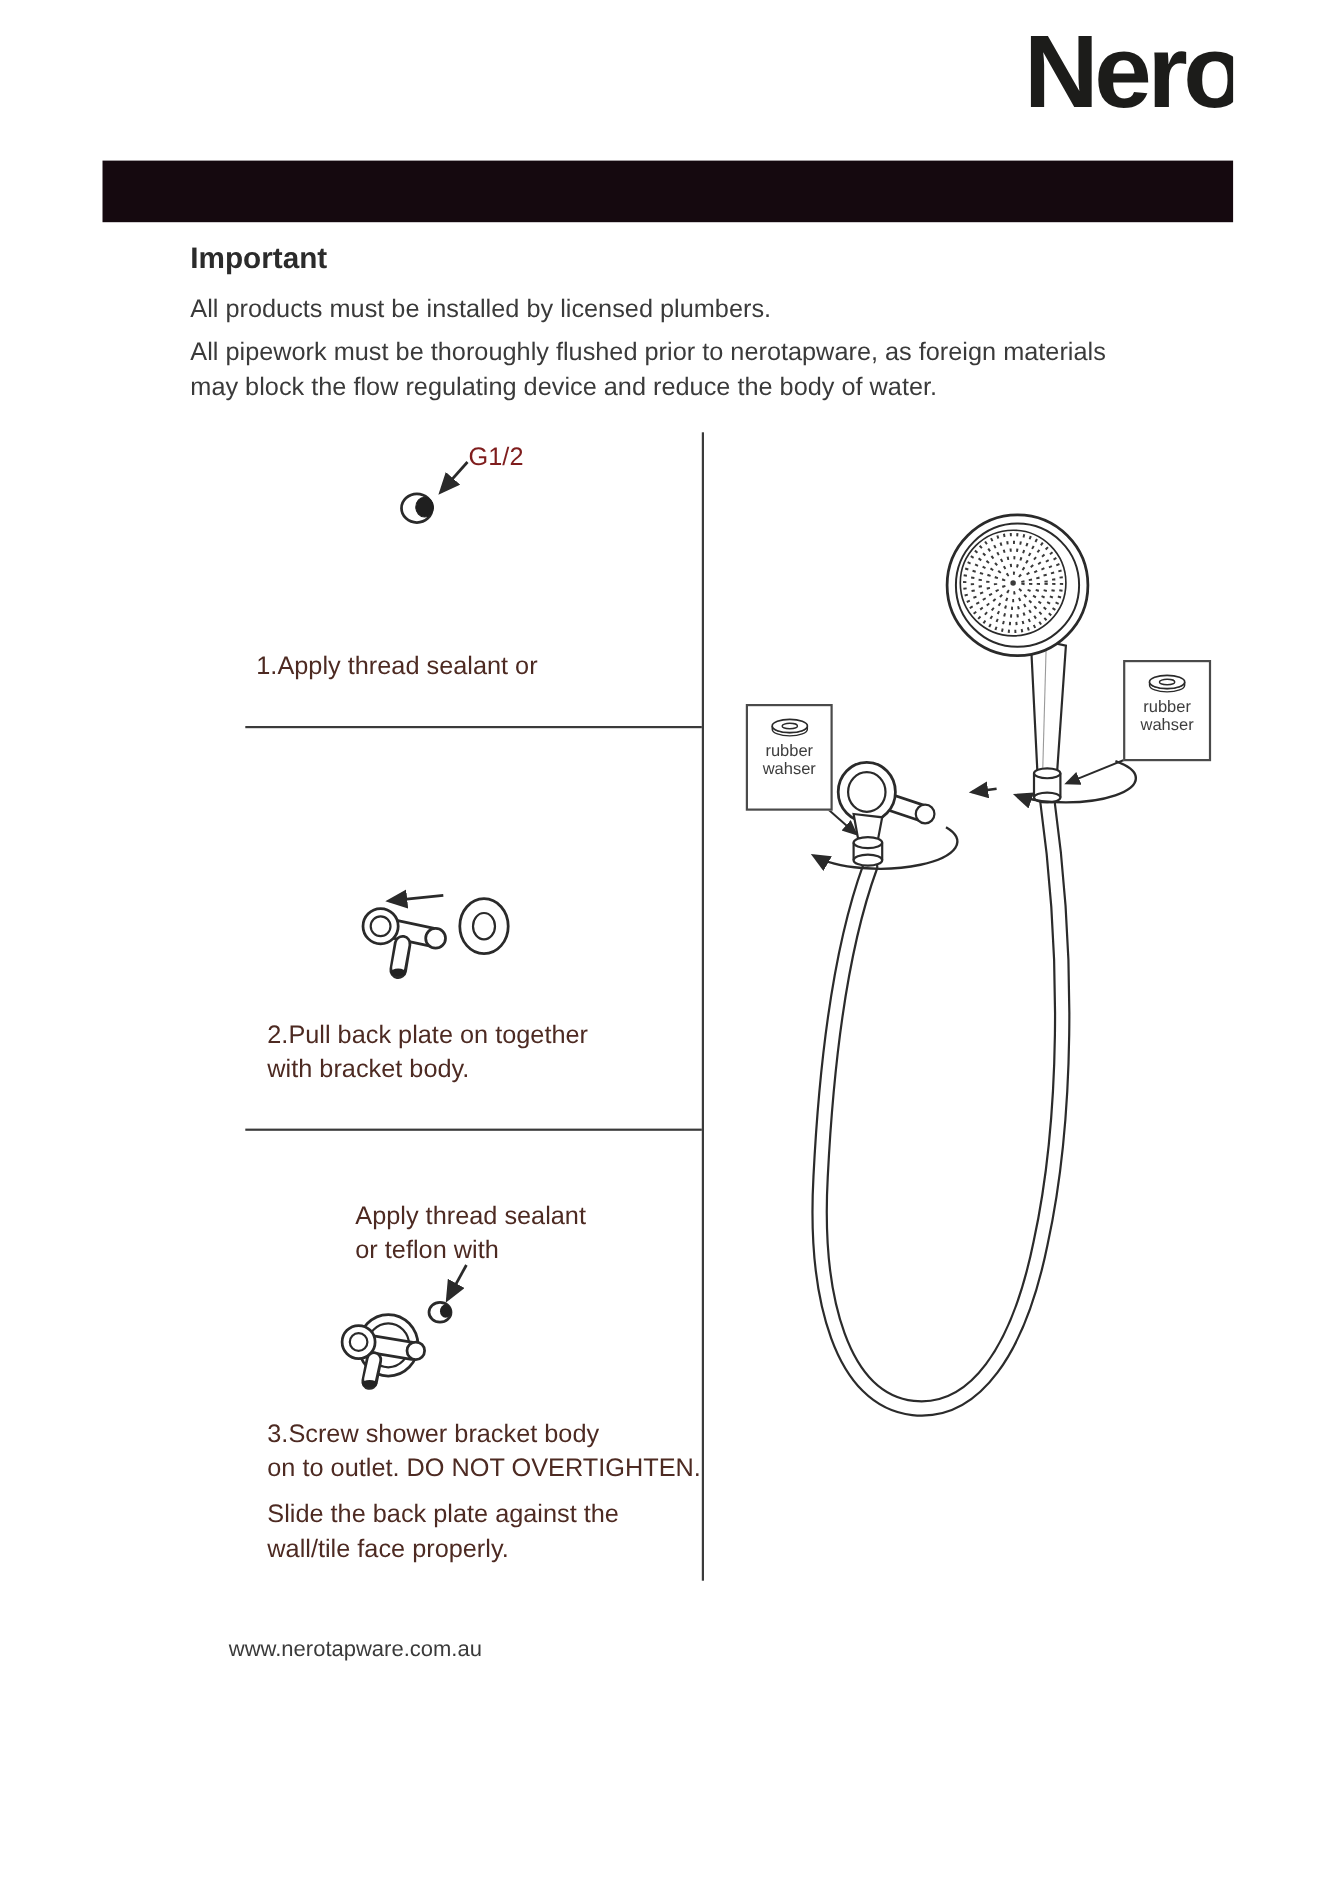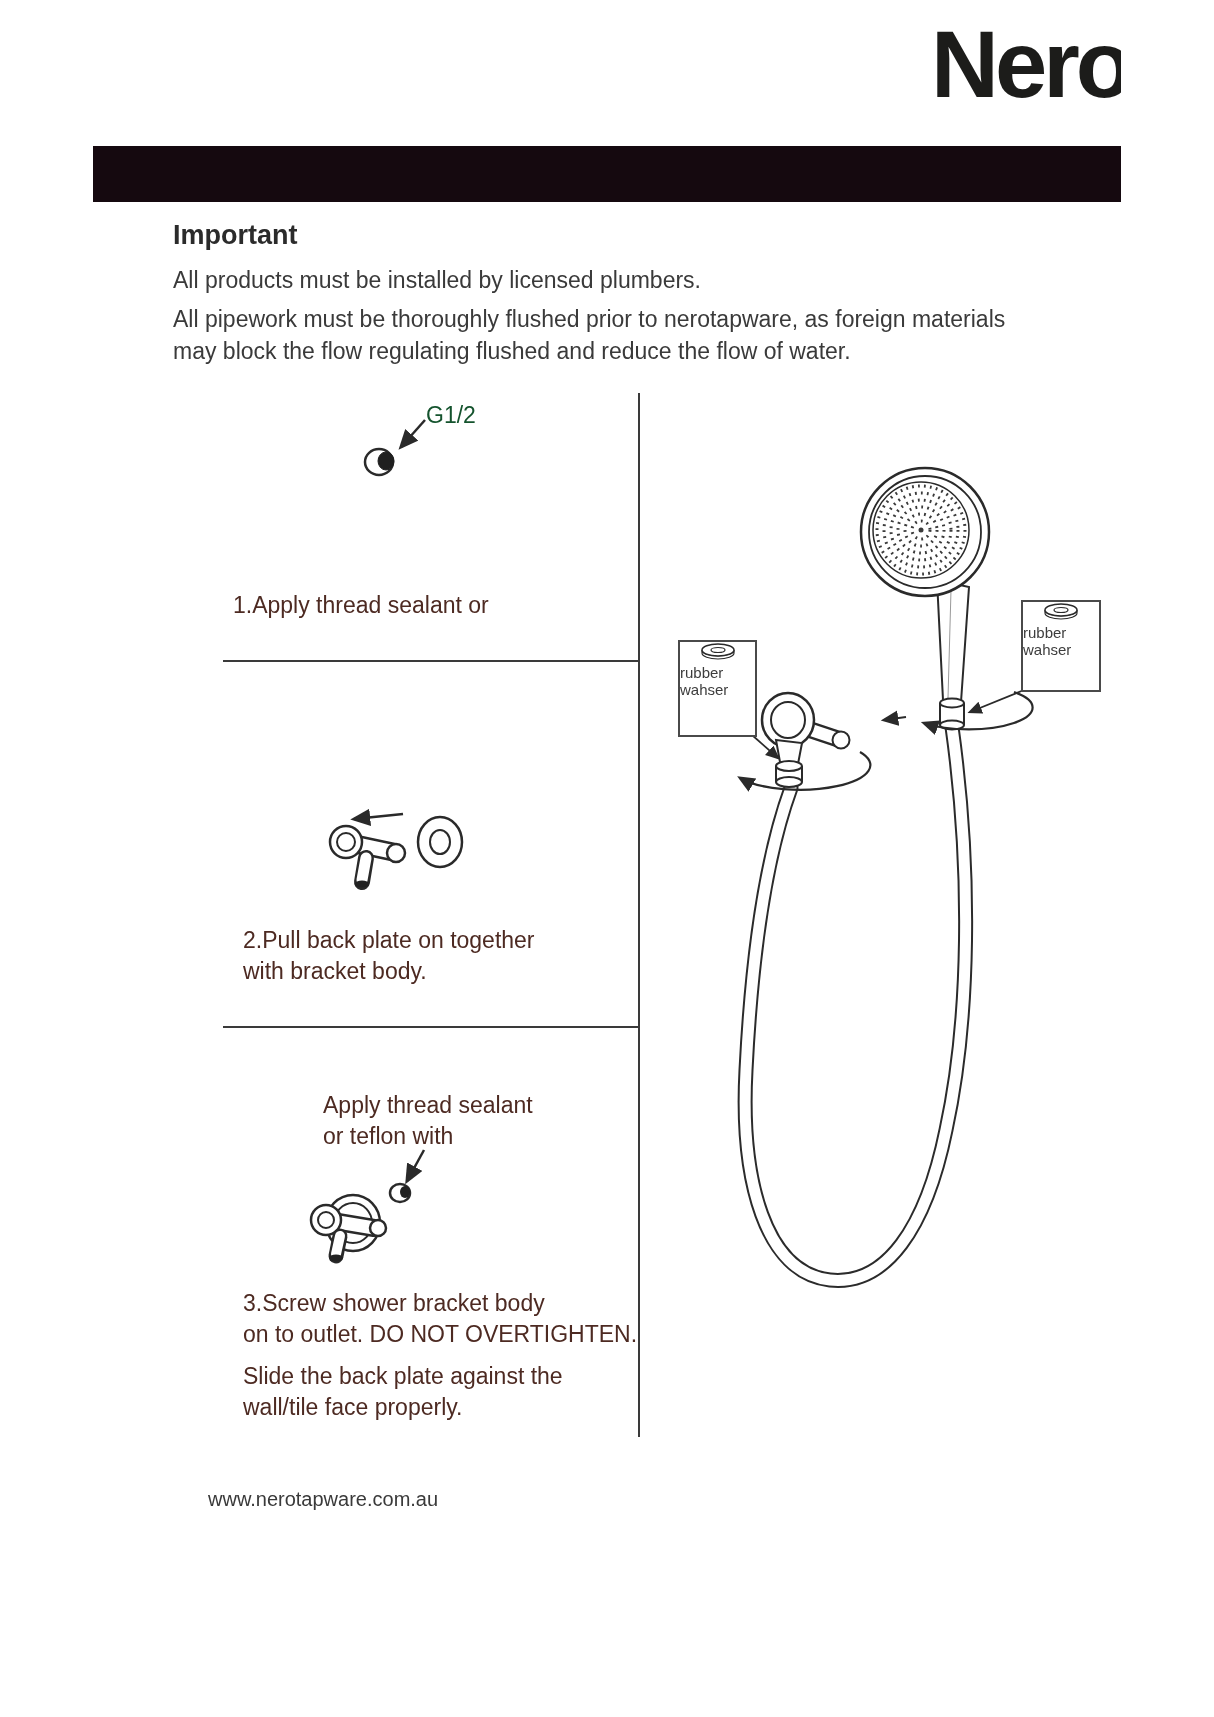--- a/index.html
+++ b/index.html
@@ -6,42 +6,42 @@
   html,body { background:#ffffff; }
   body { font-family:"Liberation Sans", sans-serif; }
   .page { position:relative; width:1028px; height:1717px; background:#ffffff; overflow:hidden; margin:0 auto; }
   .abs { position:absolute; }
   .logo { font-weight:700; font-size:94px; letter-spacing:-4px; color:#1c1c1a; line-height:1; }
   .bar { background:var(--bar, #15090f); }
   .important-heading { font-size:27px; font-weight:700; color:#2b2b2b; }
   .body-text { font-size:23px; color:var(--body-text, #3a3a3a); line-height:1.4; }
   .step-text { font-size:23px; color:var(--step-text, #4d2a22); line-height:1.35; }
   .neutral-step { color:#333333; font-size:24px; }
-  .g12-label { font-size:23px; color:#14532d; }
+  .g12-label { font-size:23px; color:#7f1d1d; }
   .vline { width:2px; background:#3a3a3a; }
   .hline { height:2px; background:#3a3a3a; }
-  .callout { border:2px solid #4a4a4a; background:#fff; text-align:left; font-size:15px; line-height:1.15; color:#3d3d3d; z-index:3; }
+  .callout { border:2px solid #4a4a4a; background:#fff; text-align:center; font-size:15px; line-height:1.15; color:#3d3d3d; padding-top:10px; z-index:3; }
   .footer-url { font-size:20px; color:var(--body-text, #3a3a3a); }
   svg { display:block; }
   .diagram { z-index:1; }
 </style>
 </head>
 <body>
 
 <div class="page">
 
   <div class="abs logo" style="left:838px; top:18px;">Nero</div>
 
   <div class="abs bar" style="left:0; top:146px; width:1214px; height:56px;"></div>
 
   <div class="abs important-heading" style="left:80px; top:220px;">Important</div>
   <div class="abs body-text" style="left:80px; top:264px;">All products must be installed by licensed plumbers.</div>
   <div class="abs body-text" style="left:80px; top:303px;">
     <div>All pipework must be thoroughly flushed prior to nerotapware, as foreign materials</div>
-    <div>may block the flow regulating flushed and reduce the flow of water.</div>
+    <div>may block the flow regulating device and reduce the body of water.</div>
   </div>
 
   <div class="abs vline" style="left:545px; top:393px; height:1044px;"></div>
   <div class="abs hline" style="left:130px; top:660px; width:415px;"></div>
   <div class="abs hline" style="left:130px; top:1026px; width:415px;"></div>
 
   <div class="abs g12-label" style="left:333px; top:402px;">G1/2</div>
   <svg class="abs diagram" style="left:250px; top:400px;" width="140" height="95" viewBox="0 0 140 95">
     <defs>
       <marker id="aha" markerWidth="9" markerHeight="8" refX="6.5" refY="3.5" orient="auto">

